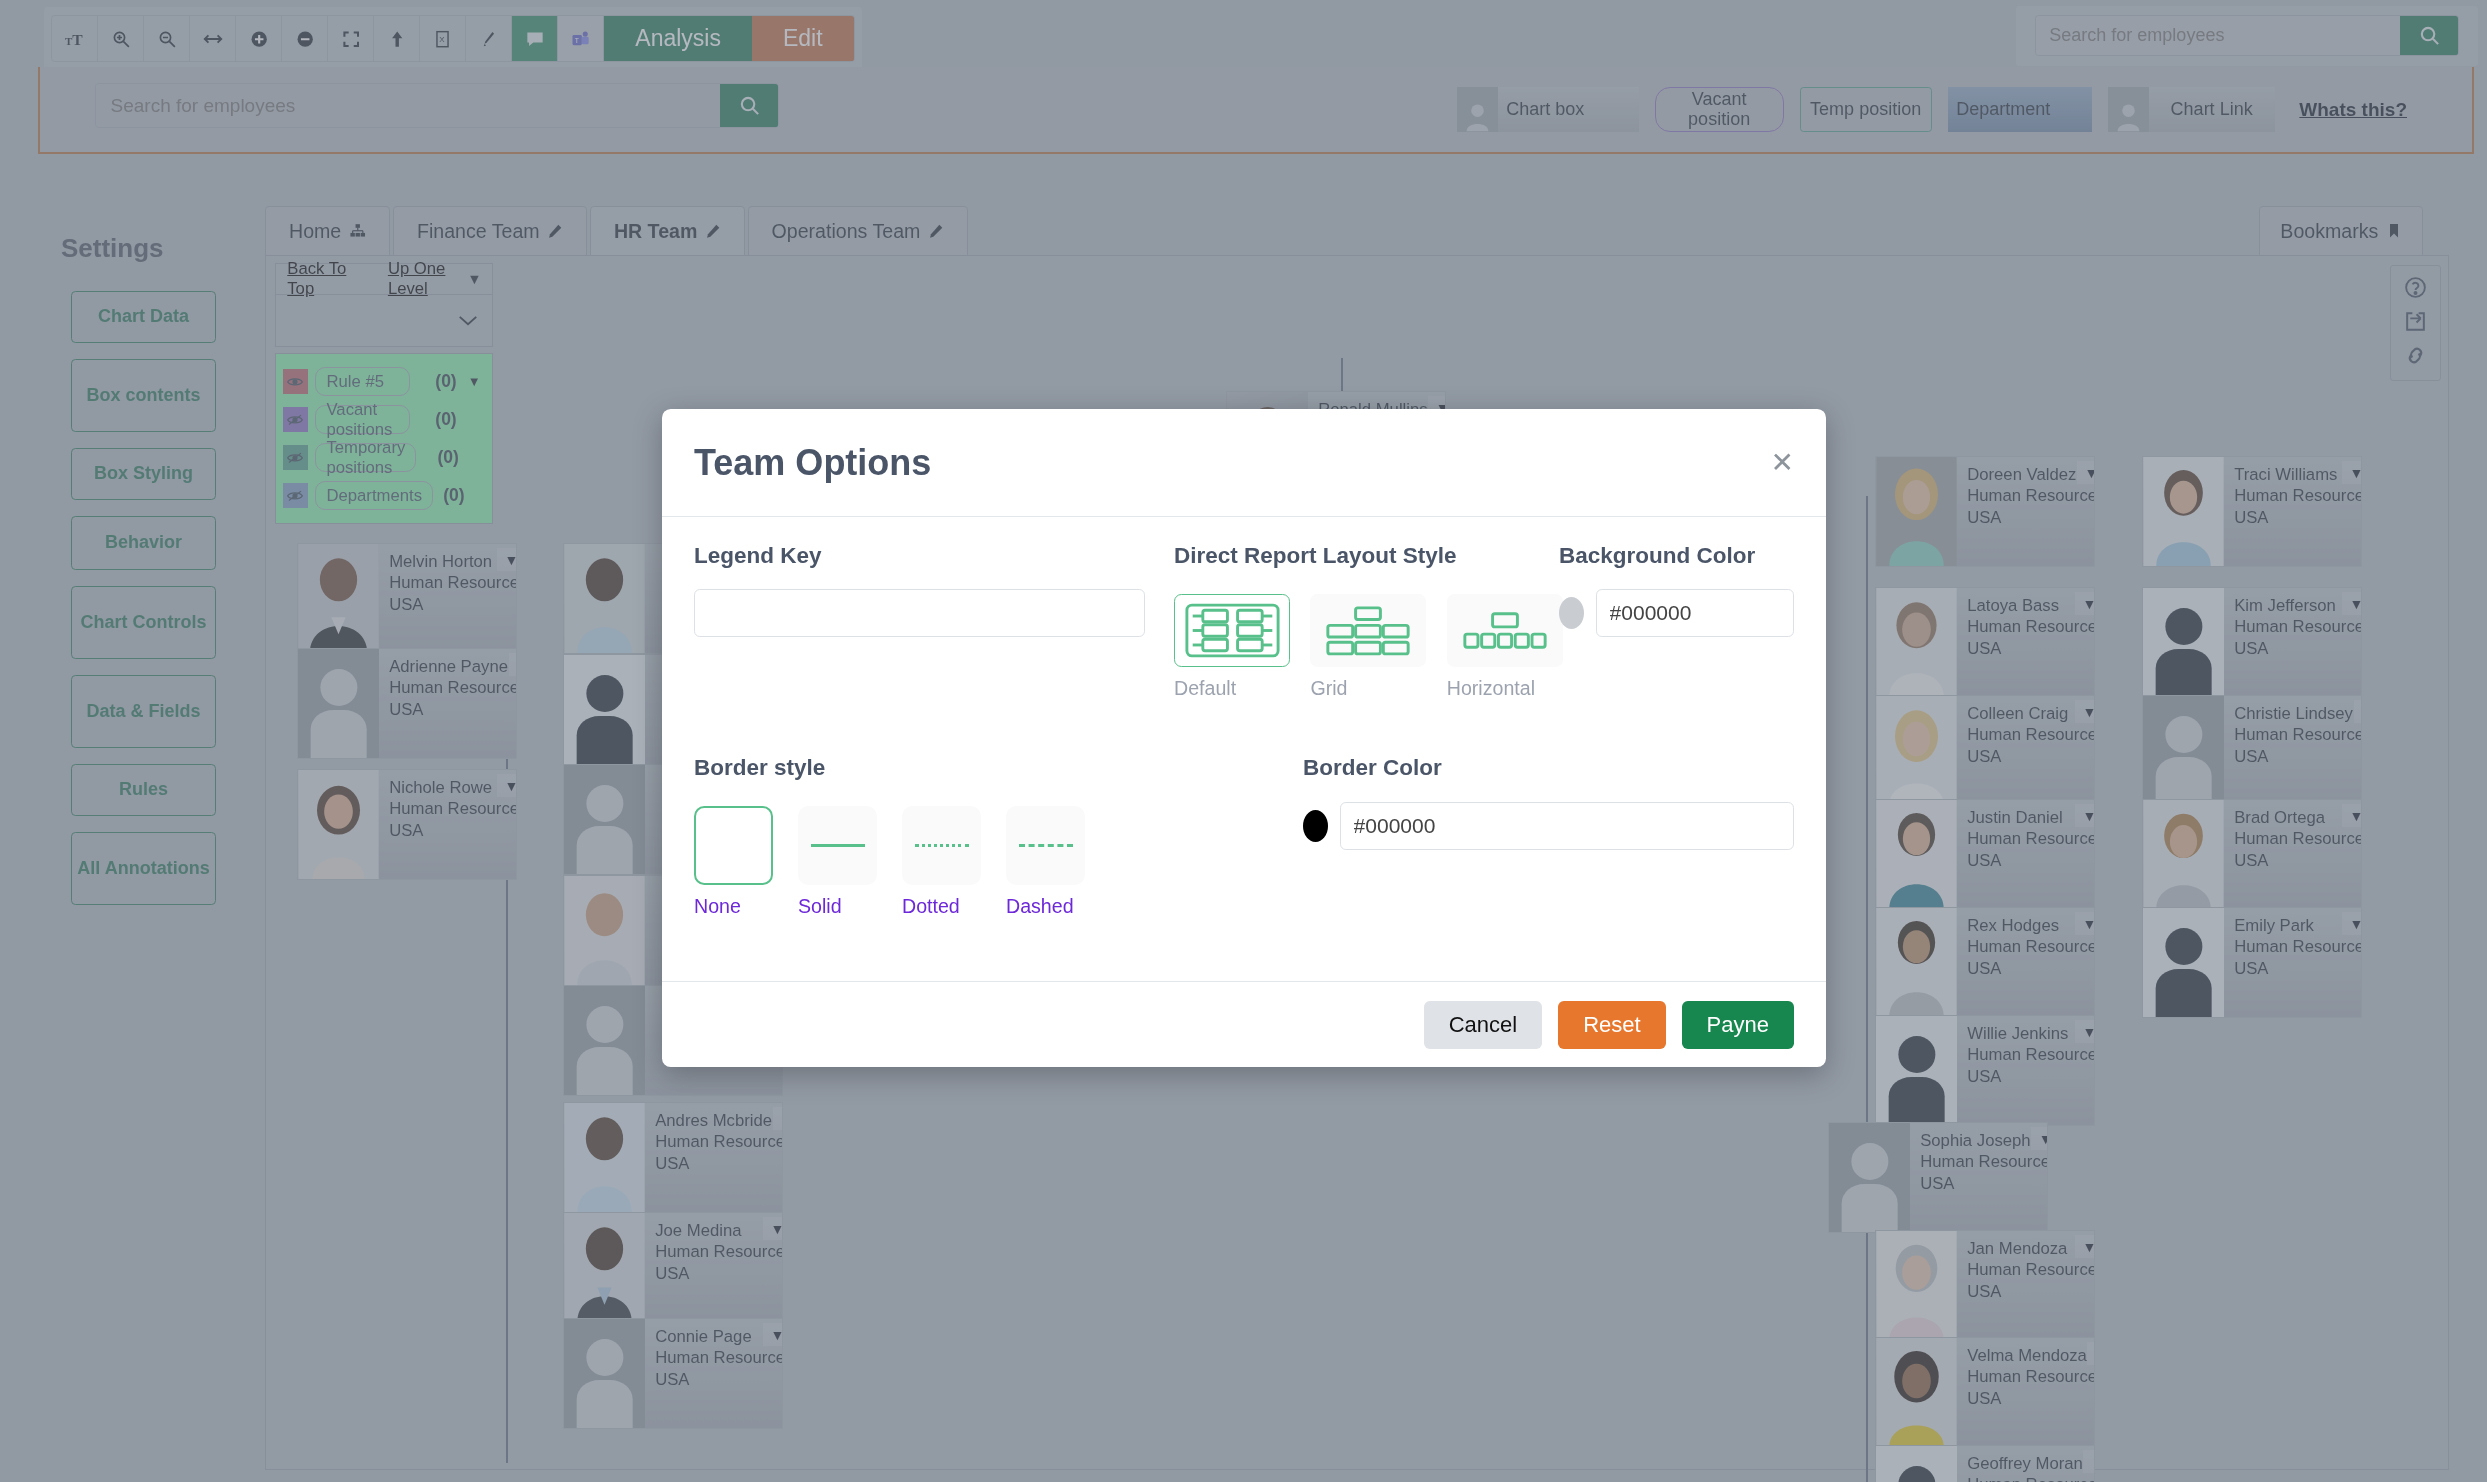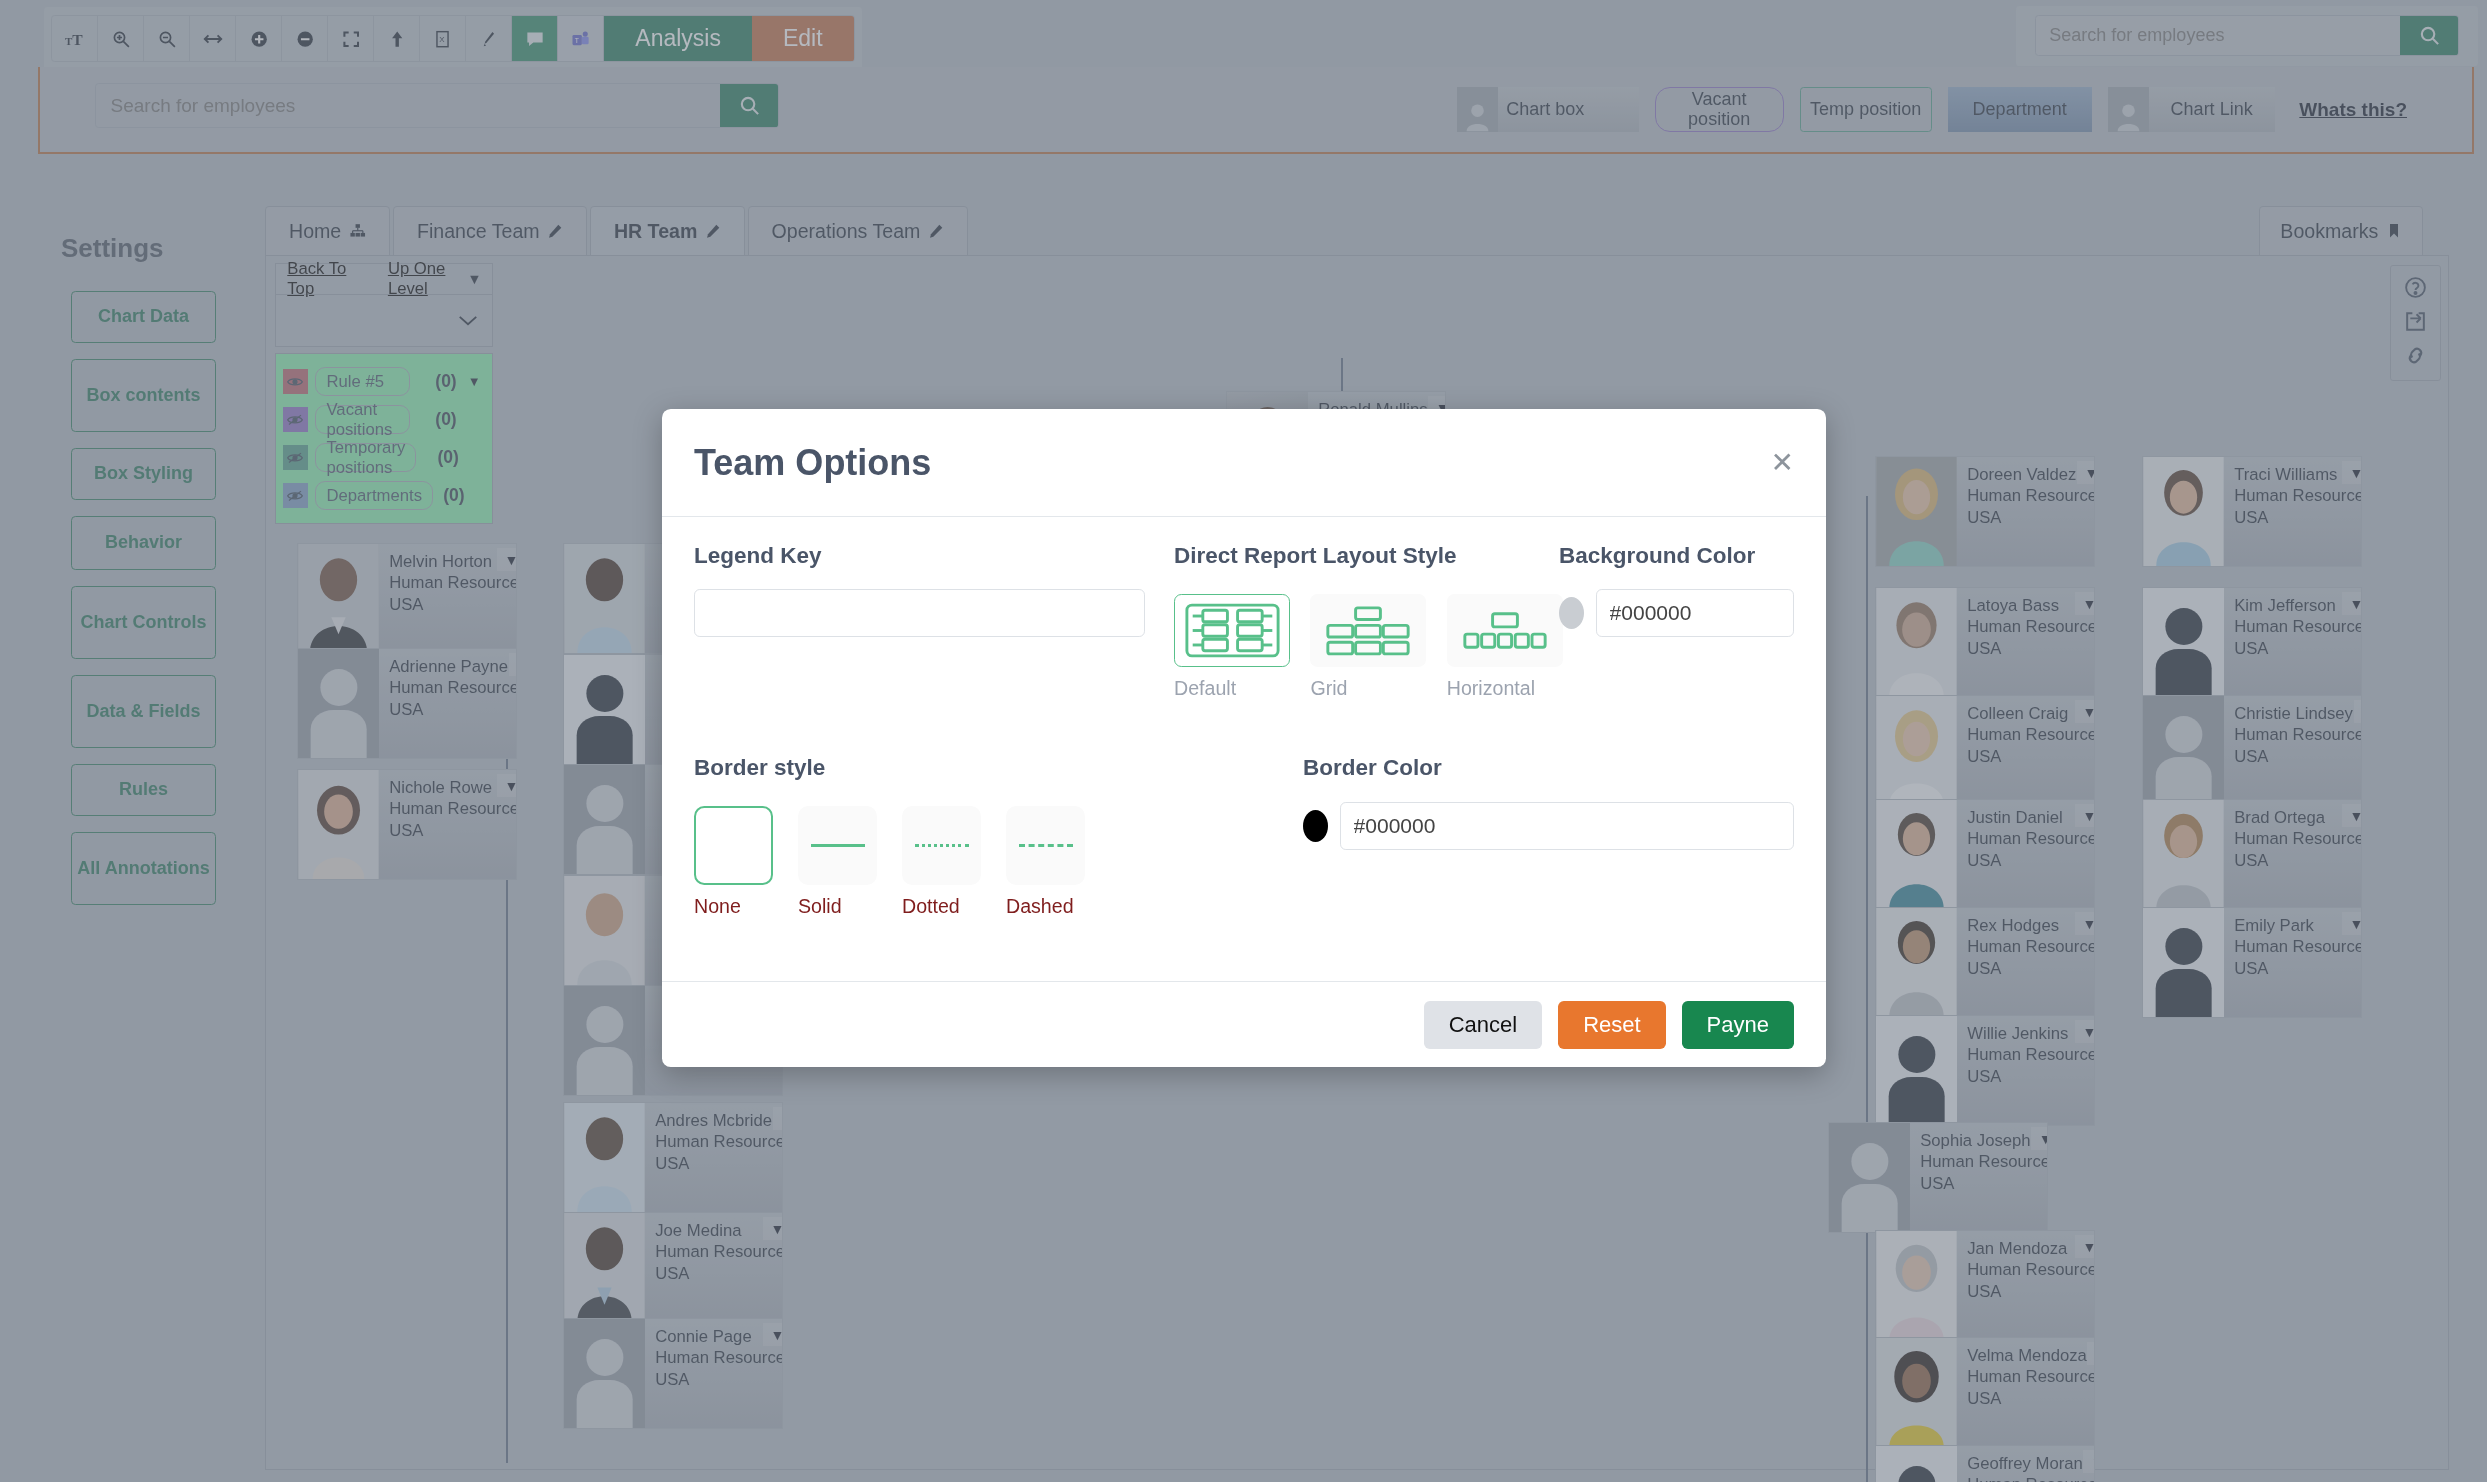--- a/index.html
+++ b/index.html
@@ -75,21 +75,21 @@
   .lg-chartbox { background: linear-gradient(#b9c0c7,#a5adb6); width: 182px;
     display: flex; align-items: center; }
   .lg-avatar { width: 41px; height: 45px; background: #9aa3ac;
     display: flex; align-items: flex-end; justify-content: center; }
   .lg-label { font-size: 18px; color: #1f2937; padding: 0 8.7px; }
   .lg-vacant { width: 129px; border: 1.5px solid #8b6fc4; border-radius: 15px;
     justify-content: center; text-align: center; line-height: 1.1; }
   .lg-temp { width: 132px; border: 1.5px solid #4e9e87; border-radius: 3.6px;
     justify-content: center; }
   .lg-dept { width: 144px; background: linear-gradient(#8fa8c4,#6e87a6);
-    justify-content: center; }
+    justify-content: flex-start; }
   .lg-link { width: 167px; background: linear-gradient(#b9c0c7,#a5adb6);
     display: flex; align-items: center; }
   .whats { font-size: 19px; color: #111827; text-decoration: underline;
     font-weight: bold; cursor: pointer; margin-left: 8.7px; }
 
   
   .settings-title { position: absolute; left: 61px; top: 233px;
     font-size: 26px; font-weight: bold; color: #4b5563; }
   .settings-list { position: absolute; left: 71px; top: 291px; width: 145px; }
   .setting-btn {
@@ -238,21 +238,21 @@
   .color-row { display: flex; align-items: center; gap: 11.6px; margin-top: 20.4px; }
   .swatch { width: 25px; height: 32px; border-radius: 50%; flex: none; }
 
   .bstyle-row { display: flex; gap: 25px; margin-top: 25px; }
   .bthumb {
     width: 79px; height: 79px; border-radius: 10.2px; background: #fafafa;
     display: flex; align-items: center; justify-content: center; cursor: pointer;
     border: 2.2px solid transparent;
   }
   .bthumb.sel { border-color: #58c08a; background: #fff; }
-  .bthumb-cap { font-size: 19.6px; color: #7f1d1d; margin-top: 10.2px; text-align: left; }
+  .bthumb-cap { font-size: 19.6px; color: #6d28d9; margin-top: 10.2px; text-align: left; }
   .bline { width: 54px; height: 0; }
 </style>
 </head>
 <body>
 
 <div id="app">
 
   <div class="toolbar-wrap">
     <div class="tb-group">
       <div class="tb-btn">

